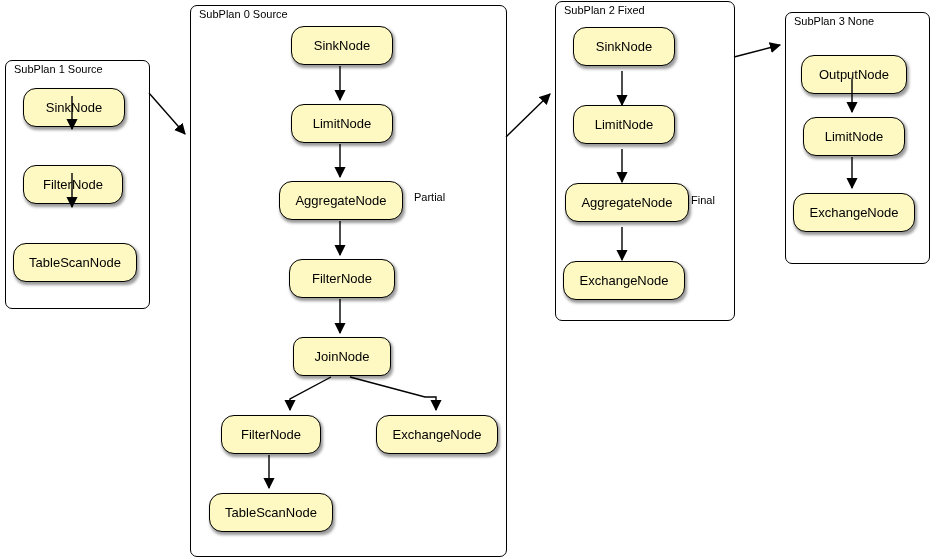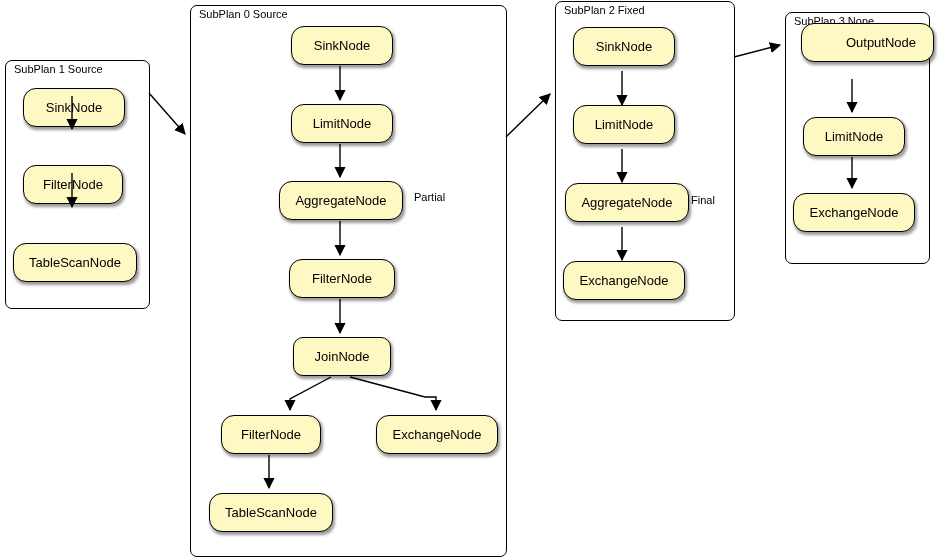--- a/index.html
+++ b/index.html
@@ -87,21 +87,21 @@
     <span class="subplan-title">SubPlan 2 Fixed</span>
     <div class="node" style="left:17px; top:25px; width:100px;">SinkNode</div>
     <div class="node" style="left:17px; top:103px; width:100px;">LimitNode</div>
     <div class="node" style="left:9px; top:181px; width:122px;">AggregateNode</div>
     <span class="annotation" style="left:135px; top:192px;">Final</span>
     <div class="node" style="left:7px; top:259px; width:120px;">ExchangeNode</div>
   </div>
 
   <div class="subplan" style="left:785px; top:12px; width:143px; height:250px;">
     <span class="subplan-title">SubPlan 3 None</span>
-    <div class="node" style="left:15px; top:10px; width:104px;padding-left:27px;">OutputNode</div>
+    <div class="node" style="left:15px; top:42px; width:104px;">OutputNode</div>
     <div class="node" style="left:17px; top:104px; width:100px;">LimitNode</div>
     <div class="node" style="left:7px; top:180px; width:120px;">ExchangeNode</div>
   </div>
 
   <svg id="edges" width="939" height="559" viewBox="0 0 939 559">
     <defs>
       <marker id="arrow" viewBox="0 0 10 10" refX="9" refY="5" markerWidth="8" markerHeight="8" orient="auto-start-reverse">
         <path d="M0,0 L10,5 L0,10 z" fill="#000"></path>
       </marker>
     </defs>

